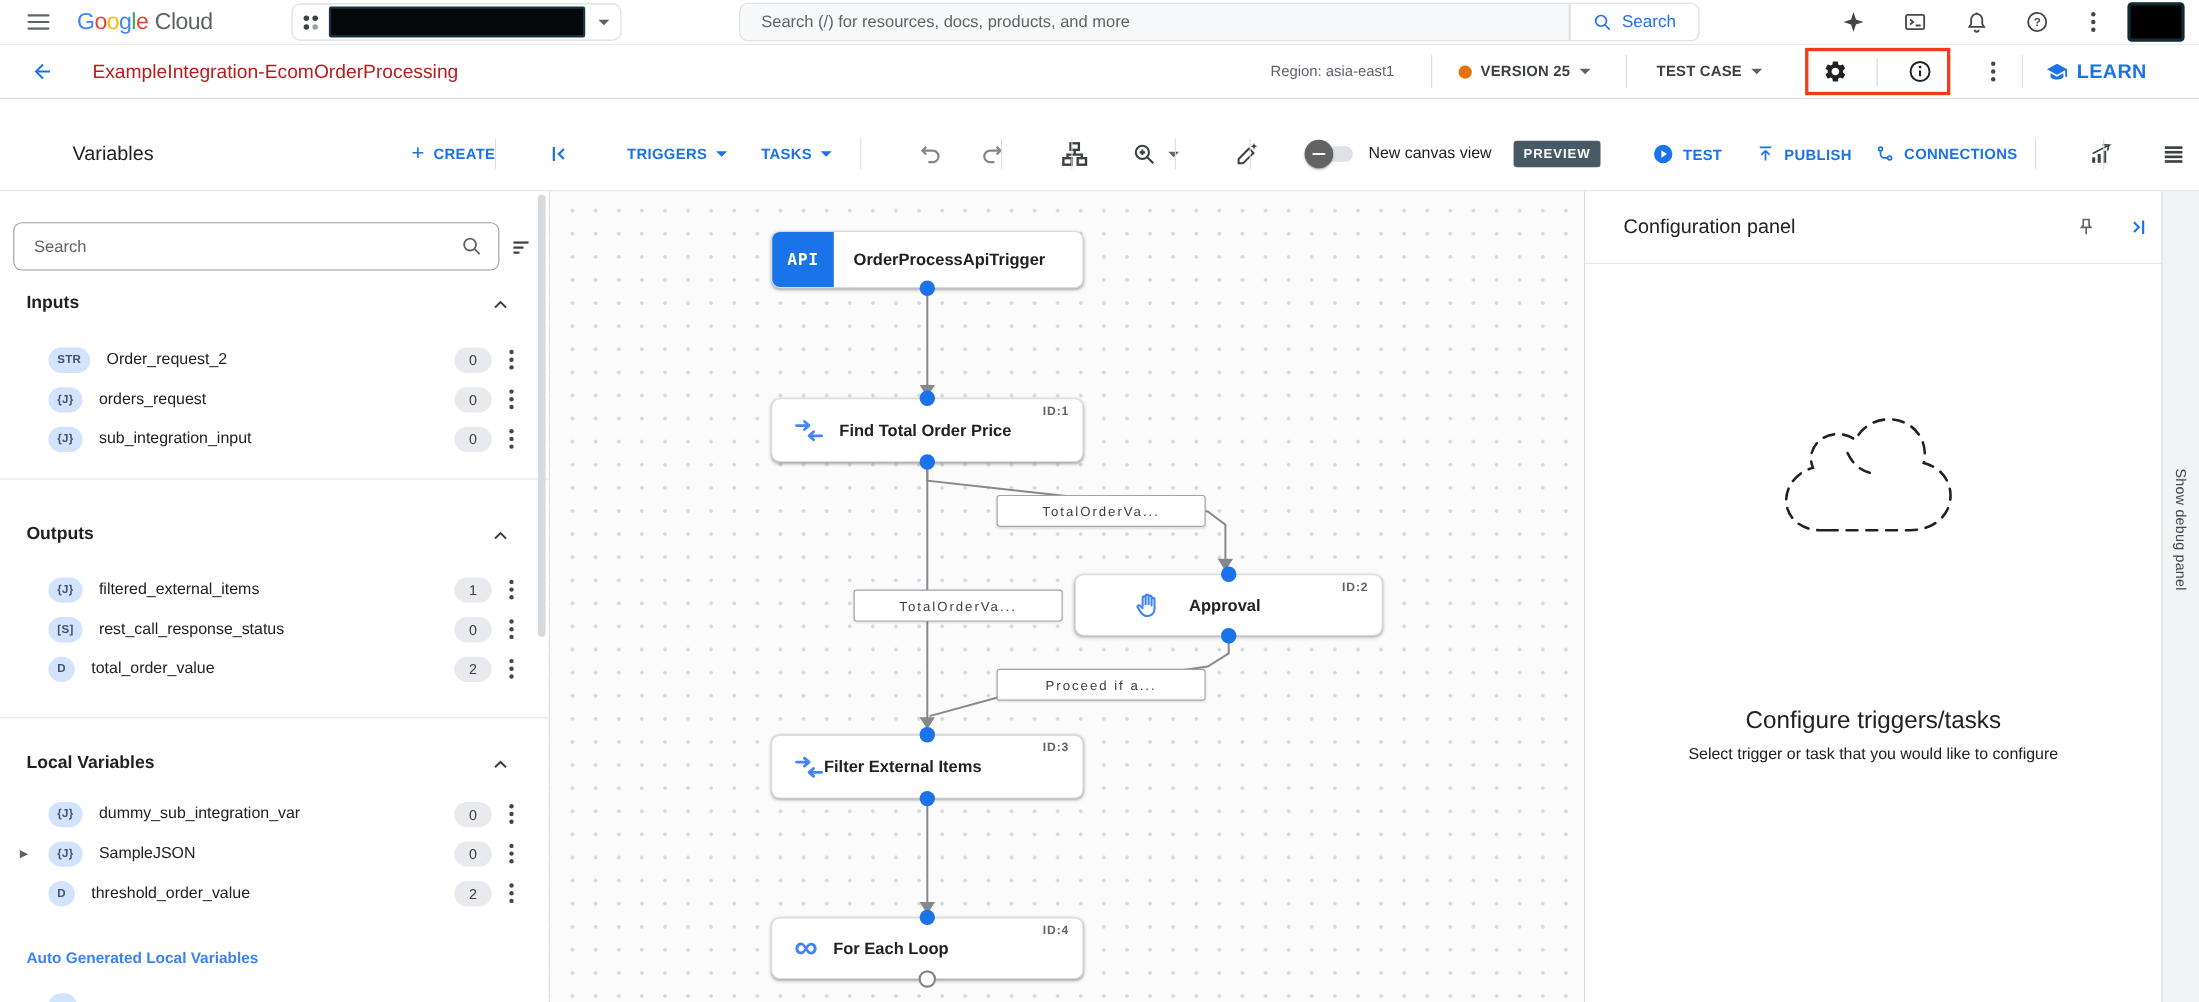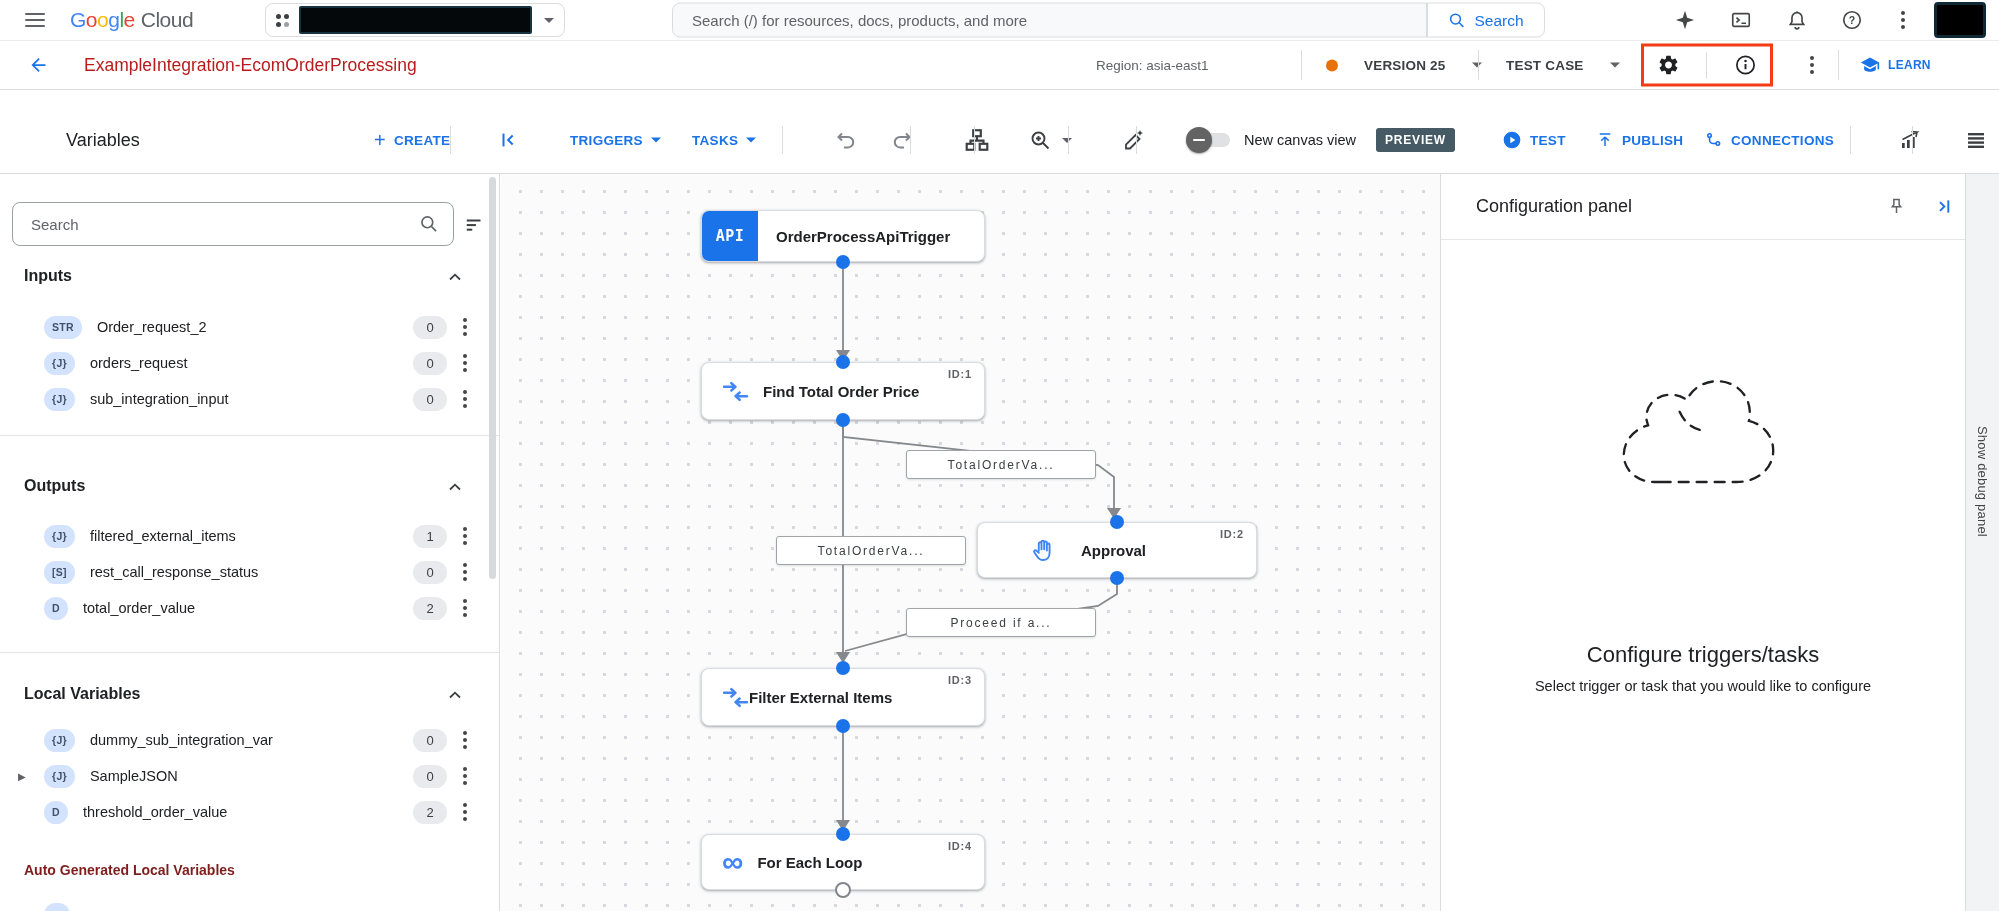--- a/index.html
+++ b/index.html
@@ -27,25 +27,25 @@
   .avatar{left:1934px;width:52px;height:36px;background:#000;border:3px solid #102a35;border-radius:4px;box-sizing:border-box;cursor:pointer;}
   .kebab{position:relative;width:4px;height:4px;background:#444746;border-radius:50%;}
   .kebab::before,.kebab::after{content:"";position:absolute;left:0;width:4px;height:4px;background:#444746;border-radius:50%;}
   .kebab::before{top:-7px;}.kebab::after{top:7px;}
   
   .titlebar{position:absolute;left:0;top:41px;width:100%;height:48px;background:#fff;border-bottom:1px solid #dadce0;}
   .titlebar .abs{position:absolute;top:50%;transform:translateY(-50%);}
   .pagetitle{font-size:17.5px;color:#b91c1c;}
   .region{font-size:13.5px;color:#5f6368;}
   .vdiv{width:1px;height:30px;background:#dadce0;}
-  .vlabel{font-size:13.5px;font-weight:bold;color:#3c4043;letter-spacing:.2px;display:flex;align-items:center;gap:26px;cursor:pointer;}
+  .vlabel{font-size:13.5px;font-weight:bold;color:#3c4043;letter-spacing:.2px;display:flex;align-items:center;gap:8px;cursor:pointer;}
   .odot{width:12px;height:12px;border-radius:50%;background:#e8710a;}
   .redbox{left:1641px;width:132px;height:43px;border:3px solid #f43a17;box-sizing:border-box;display:flex;align-items:center;justify-content:space-around;}
   .redbox .mid{width:1px;height:26px;background:#dadce0;}
-  .learn{display:flex;align-items:center;gap:8px;color:#1a73e8;font-size:12px;font-weight:bold;letter-spacing:.3px;cursor:pointer;}
+  .learn{display:flex;align-items:center;gap:8px;color:#1a73e8;font-size:18px;font-weight:bold;letter-spacing:.3px;cursor:pointer;}
   
   .toolbar{position:absolute;left:0;top:90px;width:100%;height:84px;background:#fff;border-bottom:1px solid #dadce0;box-sizing:border-box;}
   .toolbar .abs{position:absolute;top:50px;transform:translateY(-50%);margin-left:36px;}
   .varstitle{font-size:18px;color:#202124;}
   .bluebtn{color:#1a73e8;font-size:13.5px;font-weight:bold;letter-spacing:.3px;display:flex;align-items:center;gap:8px;cursor:pointer;}
   .tdiv{position:absolute;top:50px;transform:translateY(-50%);width:1px;height:28px;background:#dadce0;}
   .bcaret{width:0;height:0;border-left:5px solid transparent;border-right:5px solid transparent;border-top:5.5px solid #1a73e8;}
   .toggle{position:relative;width:44px;height:26px;cursor:pointer;}
   .toggle .track{position:absolute;left:8px;top:6px;width:36px;height:14px;background:#dfe1e5;border-radius:8px;}
   .toggle .knob{position:absolute;left:0;top:0;width:26px;height:26px;border-radius:50%;background:#636363;box-shadow:0 1px 2px rgba(0,0,0,.35);display:flex;align-items:center;justify-content:center;}
@@ -60,21 +60,21 @@
   .sec-header{position:absolute;left:24px;right:20px;height:24px;display:flex;}
   .sec-title{font-size:16px;font-weight:bold;color:#202124;}
   .sec-chevron{position:absolute;right:14px;top:0;cursor:pointer;}
   .var-row{position:absolute;left:0;width:499px;height:36px;display:flex;align-items:center;padding-left:44px;box-sizing:border-box;cursor:pointer;}
   .badge{min-width:24px;height:23px;padding:0 8px;box-sizing:border-box;border-radius:12px;background:#d3e3fd;color:#41516b;font-size:10.5px;font-weight:bold;display:inline-flex;align-items:center;justify-content:center;letter-spacing:.3px;}
   .var-name{font-size:14.5px;color:#202124;margin-left:15px;}
   .count{position:absolute;left:413px;width:34px;height:23px;border-radius:12px;background:#e9eaed;color:#3c4043;font-size:13px;display:flex;align-items:center;justify-content:center;}
   .rowkebab{position:absolute;left:463px;top:16px;}
   .expander{position:absolute;left:18px;font-size:10px;color:#5f6368;}
   .hdiv{position:absolute;left:0;width:499px;height:1px;background:#e4e6e8;}
-  .auto-title{font-size:14px;font-weight:bold;color:#7f1d1d;}
+  .auto-title{font-size:14px;font-weight:bold;color:#3b82f6;}
   .sbthumb{position:absolute;left:489px;top:3px;width:7px;height:402px;background:#d7dadd;border-radius:4px;cursor:pointer;}
   
   .canvas{position:absolute;left:501px;top:174px;width:939px;height:737px;background:#fbfbfc;
           background-image:radial-gradient(circle,#d6d9dd 1.4px,transparent 1.9px);
           background-size:21px 21px;background-position:9px 7px;overflow:hidden;}
   .edgesvg{position:absolute;left:0;top:0;z-index:3;pointer-events:none;}
   .node{position:absolute;z-index:2;background:#fff;border:1px solid #dadce0;border-radius:8px;
         box-shadow:0 1px 2px rgba(60,64,67,.3),0 1px 3px 1px rgba(60,64,67,.12);
         display:flex;align-items:center;box-sizing:border-box;cursor:pointer;}
   .node-label{font-size:15px;font-weight:bold;color:#202124;}
@@ -158,21 +158,21 @@
     <div class="abs avatar"></div>
   </div>
 
   <div class="titlebar">
     <div class="abs" style="left:28px">
       <svg width="21" height="21" viewBox="0 0 24 24">
           <path d="M20 11H7.8l5.6-5.6L12 4l-8 8 8 8 1.4-1.4L7.8 13H20z" fill="#1a73e8"></path>
         </svg>
     </div>
     <div class="abs pagetitle" style="left:84px">ExampleIntegration-EcomOrderProcessing</div>
-    <div class="abs region" style="left:1096px">Region: asia-east1</div>
+    <div class="abs region" style="left:1155px">Region: asia-east1</div>
     <div class="abs vdiv" style="left:1301px"></div>
     <div class="abs vlabel" style="left:1326px">
       <span class="odot"></span>
       <span>VERSION 25</span>
       <span class="caret"></span>
     </div>
     <div class="abs vdiv" style="left:1478px"></div>
     <div class="abs vlabel" style="left:1506px">
       <span>TEST CASE</span>
       <span class="caret"></span>

